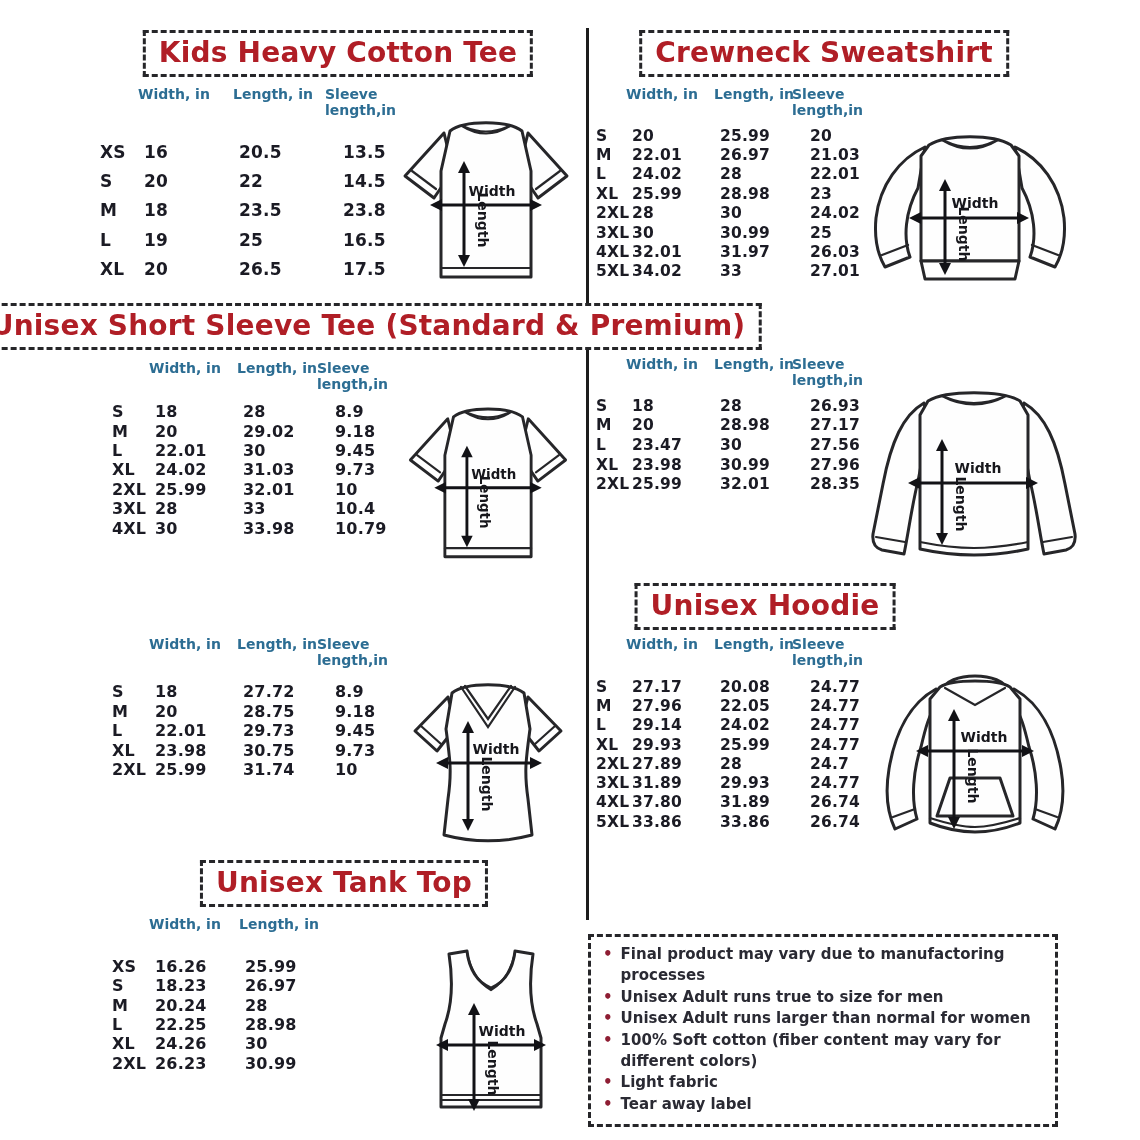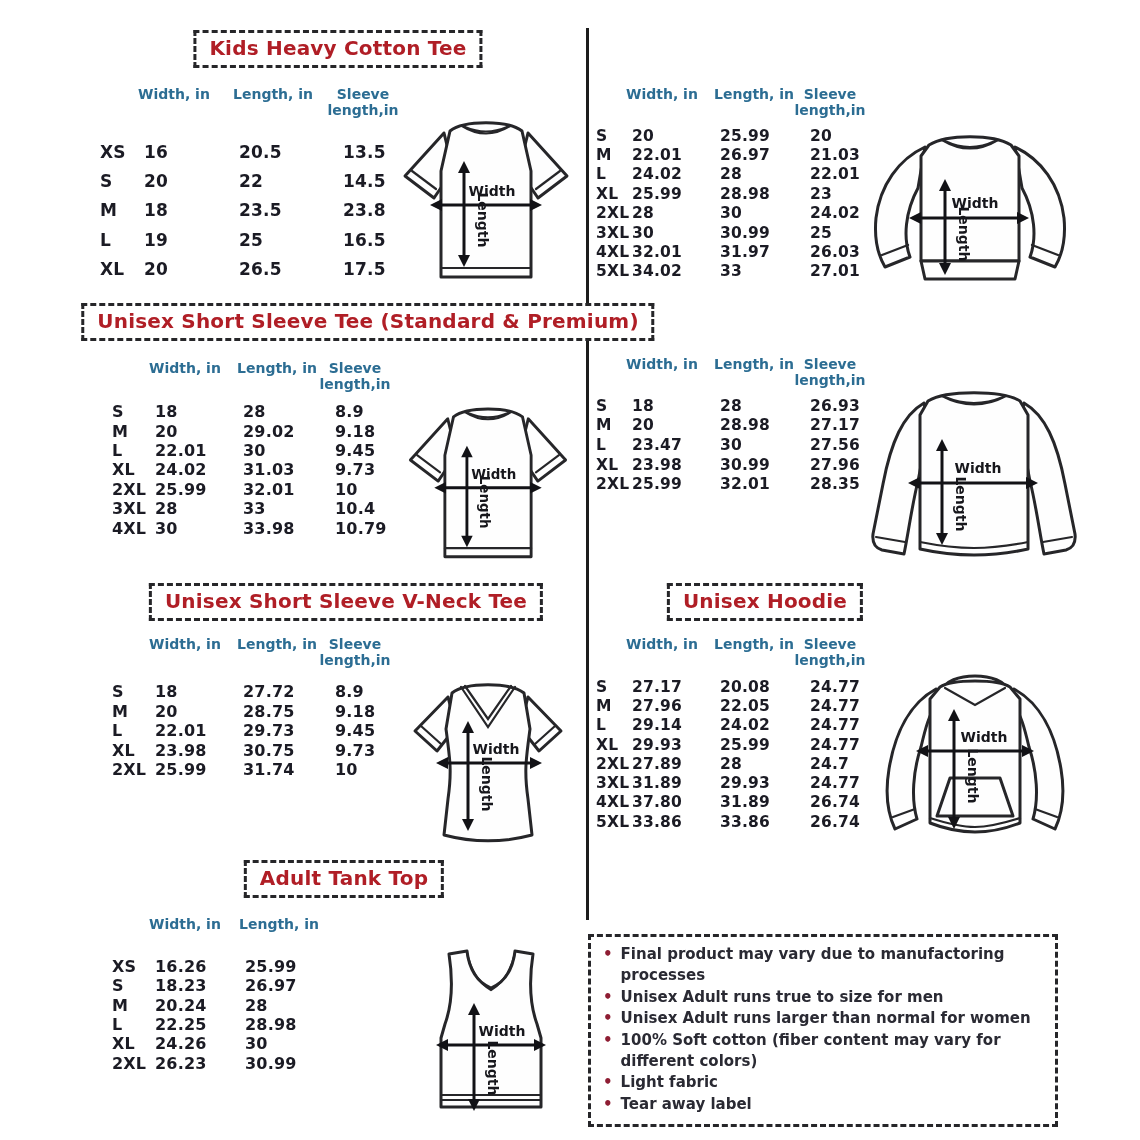--- a/index.html
+++ b/index.html
@@ -13,29 +13,29 @@
   html,body{margin:0;padding:0;background:#fff;}
   body{width:1140px;height:1140px;font-family:"DejaVu Sans",sans-serif;}
   #canvas{position:relative;width:1140px;height:1140px;background:#fff;overflow:hidden;}
 
   .divider{position:absolute;left:586px;top:28px;width:3px;height:892px;background:#1c1c1c;}
 
   .title{
     position:absolute;transform:translateX(-50%);
     border:3px dashed var(--line-dark);background:#fff;
     padding:3px 13px 5px;white-space:nowrap;
-    font-size:20px;font-weight:700;color:var(--title-red);letter-spacing:.2px;
+    font-size:28px;font-weight:700;color:var(--title-red);letter-spacing:.2px;
   }
 
   .tbl{position:absolute;display:grid;color:var(--body-text);}
   .tbl .hdr{
     color:var(--header-blue);font-weight:700;font-size:14px;line-height:1.12;
     display:flex;align-items:flex-start;padding-top:9px;margin-left:-6px;white-space:nowrap;
   }
-  .tbl .hdr2{white-space:normal;max-width:76px;text-align:center;justify-content:center;margin-left:-18px;width:76px;}
+  .tbl .hdr2{white-space:normal;max-width:76px;text-align:left;justify-content:center;margin-left:-18px;width:76px;}
   .tbl .sz,.tbl .val{font-weight:700;display:flex;align-items:center;letter-spacing:.2px;}
 
   .notes{
     position:absolute;left:588px;top:934px;width:440px;
     border:3px dashed var(--line-dark);background:#fff;
     padding:7px 12px 9px;display:flex;flex-direction:column;
   }
   .note{display:flex;gap:8px;font-size:15px;font-weight:700;color:var(--note-text);line-height:21.4px;}
   .note .bullet{color:var(--note-bullet);}
 
@@ -96,20 +96,21 @@
       <polygon class="ah" points="40,97 52,91 52,103"></polygon>
       <polygon class="ah" points="152,97 140,91 140,103"></polygon>
       <line class="a" x1="74" y1="62" x2="74" y2="150"></line>
       <polygon class="ah" points="74,53 68,65 80,65"></polygon>
       <polygon class="ah" points="74,159 68,147 80,147"></polygon>
       <text x="102" y="88" text-anchor="middle">Width</text>
       <text x="88" y="112" text-anchor="middle" transform="rotate(90 88,112)">Length</text>
     </g>
   </svg>
 
+  <div class="title" style="left:824px;top:30px;">Crewneck Sweatshirt</div>
   <div class="tbl" style="left:596px;top:78px;grid-template-columns:36px 88px 90px 80px;grid-template-rows:48px;grid-auto-rows:19.4px;font-size:15.5px;">
       <div class="hdr"></div>
       <div class="hdr hdr0">Width, in</div>
       <div class="hdr hdr1">Length, in</div>
       <div class="hdr hdr2">Sleeve length,in</div>
       <div class="sz">S</div>
       <div class="val">20</div>
       <div class="val">25.99</div>
       <div class="val">20</div>
       <div class="sz">M</div>
@@ -264,21 +265,20 @@
       <polygon class="ah" points="50,99 62,93 62,105"></polygon>
       <polygon class="ah" points="180,99 168,93 168,105"></polygon>
       <line class="a" x1="84" y1="64" x2="84" y2="152"></line>
       <polygon class="ah" points="84,55 78,67 90,67"></polygon>
       <polygon class="ah" points="84,161 78,149 90,149"></polygon>
       <text x="120" y="89" text-anchor="middle">Width</text>
       <text x="98" y="120" text-anchor="middle" transform="rotate(90 98,120)">Length</text>
     </g>
   </svg>
 
-  <div class="title" style="left:346px;top:583px;">Unisex Short Sleeve V-Neck Tee</div>
   <div class="tbl" style="left:112px;top:628px;grid-template-columns:43px 88px 92px 84px;grid-template-rows:54px;grid-auto-rows:19.5px;font-size:16px;">
       <div class="hdr"></div>
       <div class="hdr hdr0">Width, in</div>
       <div class="hdr hdr1">Length, in</div>
       <div class="hdr hdr2">Sleeve length,in</div>
       <div class="sz">S</div>
       <div class="val">18</div>
       <div class="val">27.72</div>
       <div class="val">8.9</div>
       <div class="sz">M</div>
@@ -376,21 +376,21 @@
       <polygon class="ah" points="48,93 60,87 60,99"></polygon>
       <polygon class="ah" points="166,93 154,87 154,99"></polygon>
       <line class="a" x1="86" y1="60" x2="86" y2="162"></line>
       <polygon class="ah" points="86,51 80,63 92,63"></polygon>
       <polygon class="ah" points="86,171 80,159 92,159"></polygon>
       <text x="116" y="84" text-anchor="middle">Width</text>
       <text x="100" y="118" text-anchor="middle" transform="rotate(90 100,118)">Length</text>
     </g>
   </svg>
 
-  <div class="title" style="left:344px;top:860px;">Adult Tank Top</div>
+  <div class="title" style="left:344px;top:860px;">Unisex Tank Top</div>
   <div class="tbl" style="left:112px;top:908px;grid-template-columns:43px 90px 96px;grid-template-rows:49px;grid-auto-rows:19.3px;font-size:16px;">
       <div class="hdr"></div>
       <div class="hdr hdr0">Width, in</div>
       <div class="hdr hdr1">Length, in</div>
       <div class="sz">XS</div>
       <div class="val">16.26</div>
       <div class="val">25.99</div>
       <div class="sz">S</div>
       <div class="val">18.23</div>
       <div class="val">26.97</div>

